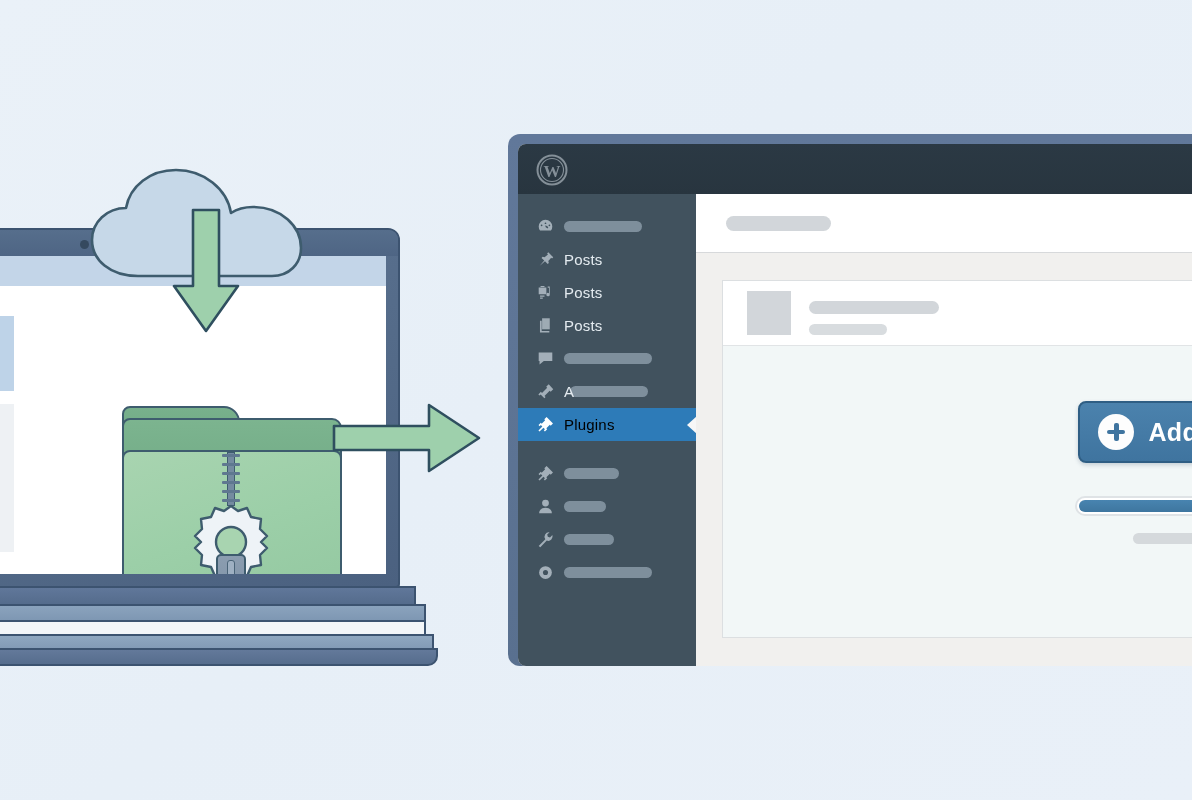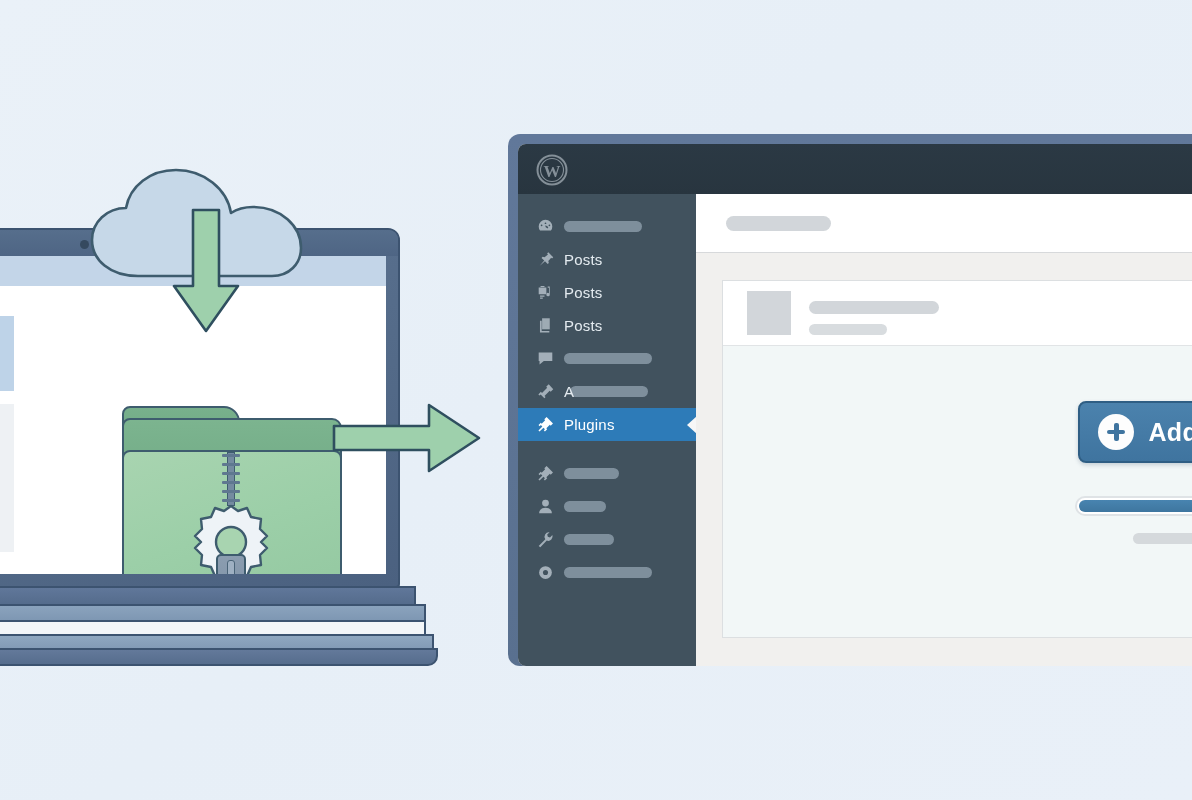--- a/index.html
+++ b/index.html
@@ -139,21 +139,21 @@
     opacity:.72;margin-right:8px;
   }
   .menu-item .mi-icon svg{display:block;fill:#c9d4dc;}
   .menu-item .mi-label{
     color:#e4ebf0;font-size:15px;letter-spacing:.2px;
   }
   .menu-item .mi-bar{height:11px;border-radius:6px;background:#8a9aa7;opacity:.85;}
   .menu-item.active{background:#2d7bb8;}
   .menu-item.active .mi-icon{opacity:1;}
   .menu-item.active .mi-icon svg{fill:#ffffff;}
-  .menu-item.active .mi-label{color:#ffffff;}
+  .menu-item.active .mi-label{color:#000000;}
   .menu-item.active::after{
     content:"";position:absolute;right:-1px;top:50%;margin-top:-9px;
     width:0;height:0;border-top:9px solid transparent;border-bottom:9px solid transparent;
     border-right:10px solid #f7f7f7;
   }
   .menu-gap{height:16px;}
 
   .wp-content{
     position:absolute;left:178px;top:50px;right:0;bottom:0;background:#f1f0ee;
   }

